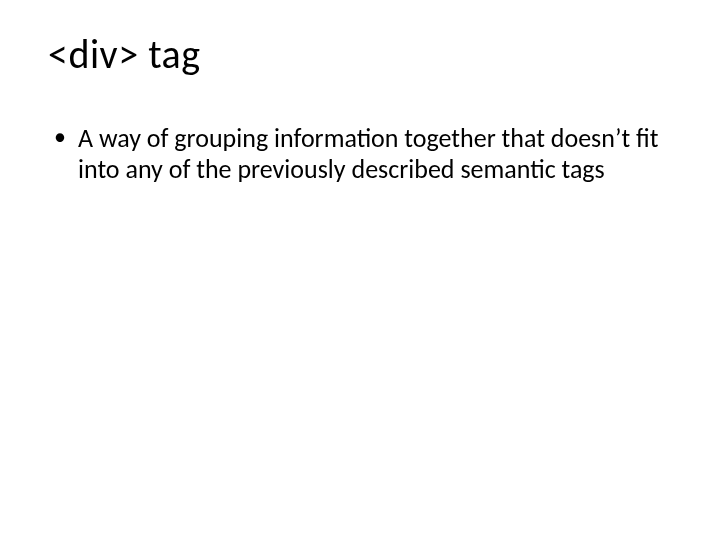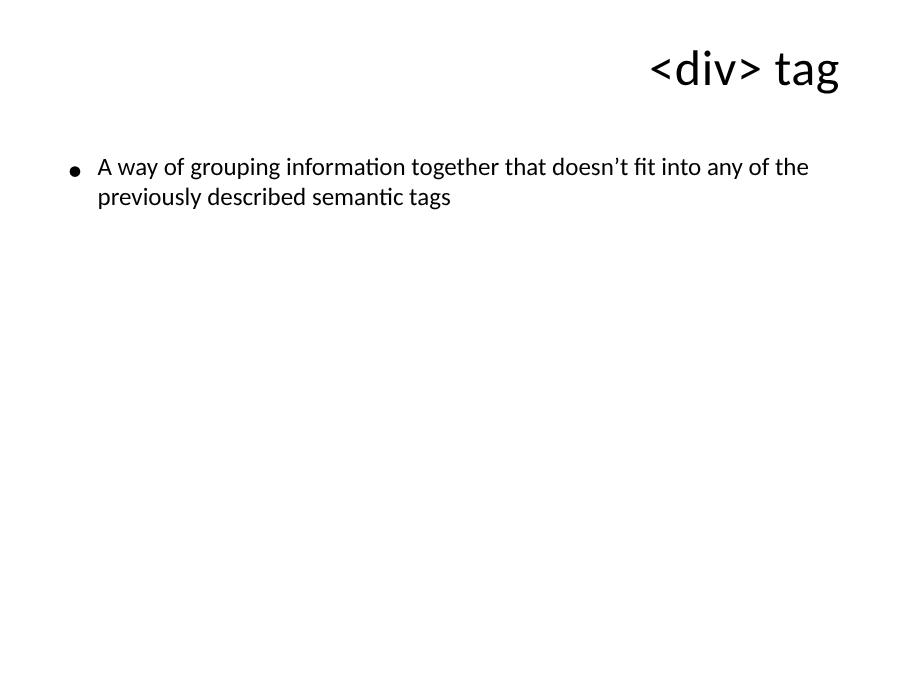--- a/index.html
+++ b/index.html
@@ -4,34 +4,34 @@
   <style>
     * { margin: 0; padding: 0; box-sizing: border-box; }
     html, body { width: 720px; height: 540px; }
     body {
       font-family: Calibri, "Segoe UI", Arial, sans-serif;
       background: #ffffff;
       color: #000000;
       padding: 24px 48px 0 48px;
     }
     .title {
-      text-align: right;
+      text-align: left;
       font-size: 40px;
       font-weight: 400;
       margin-top: 6px;
       margin-bottom: 44px;
       letter-spacing: 0.5px;
     }
     .bullets {
       list-style: none;
       padding-left: 26px;
     }
     .bullets li {
       position: relative;
-      font-size: 20px;
+      font-size: 26px;
       line-height: 1.18;
       margin-bottom: 6px;
       padding-left: 4px;
     }
     .bullets li::before {
       content: "•";
       position: absolute;
       left: -20px;
       top: 0;
       font-size: 24px;

